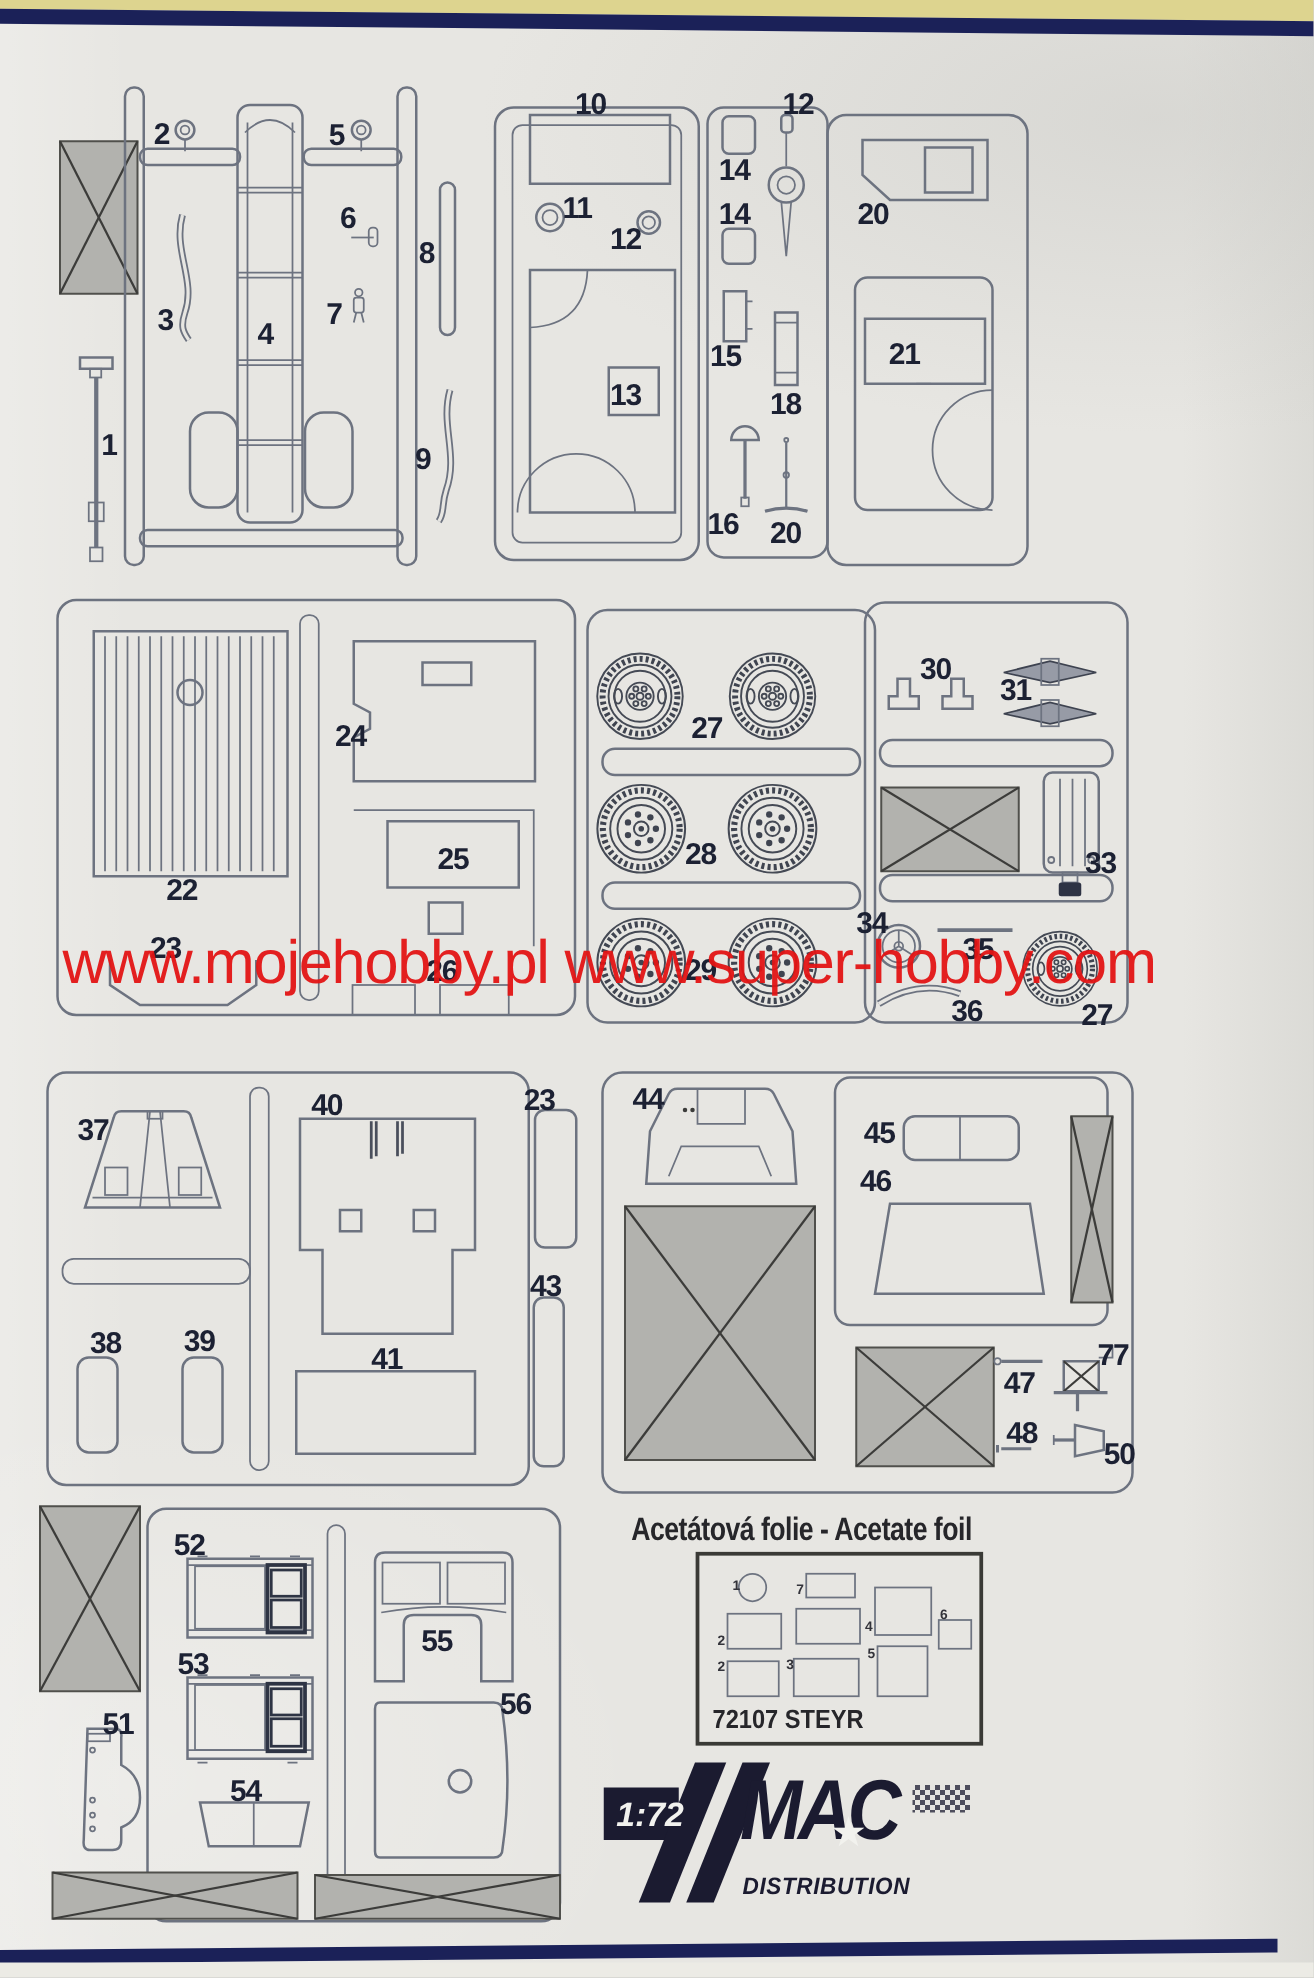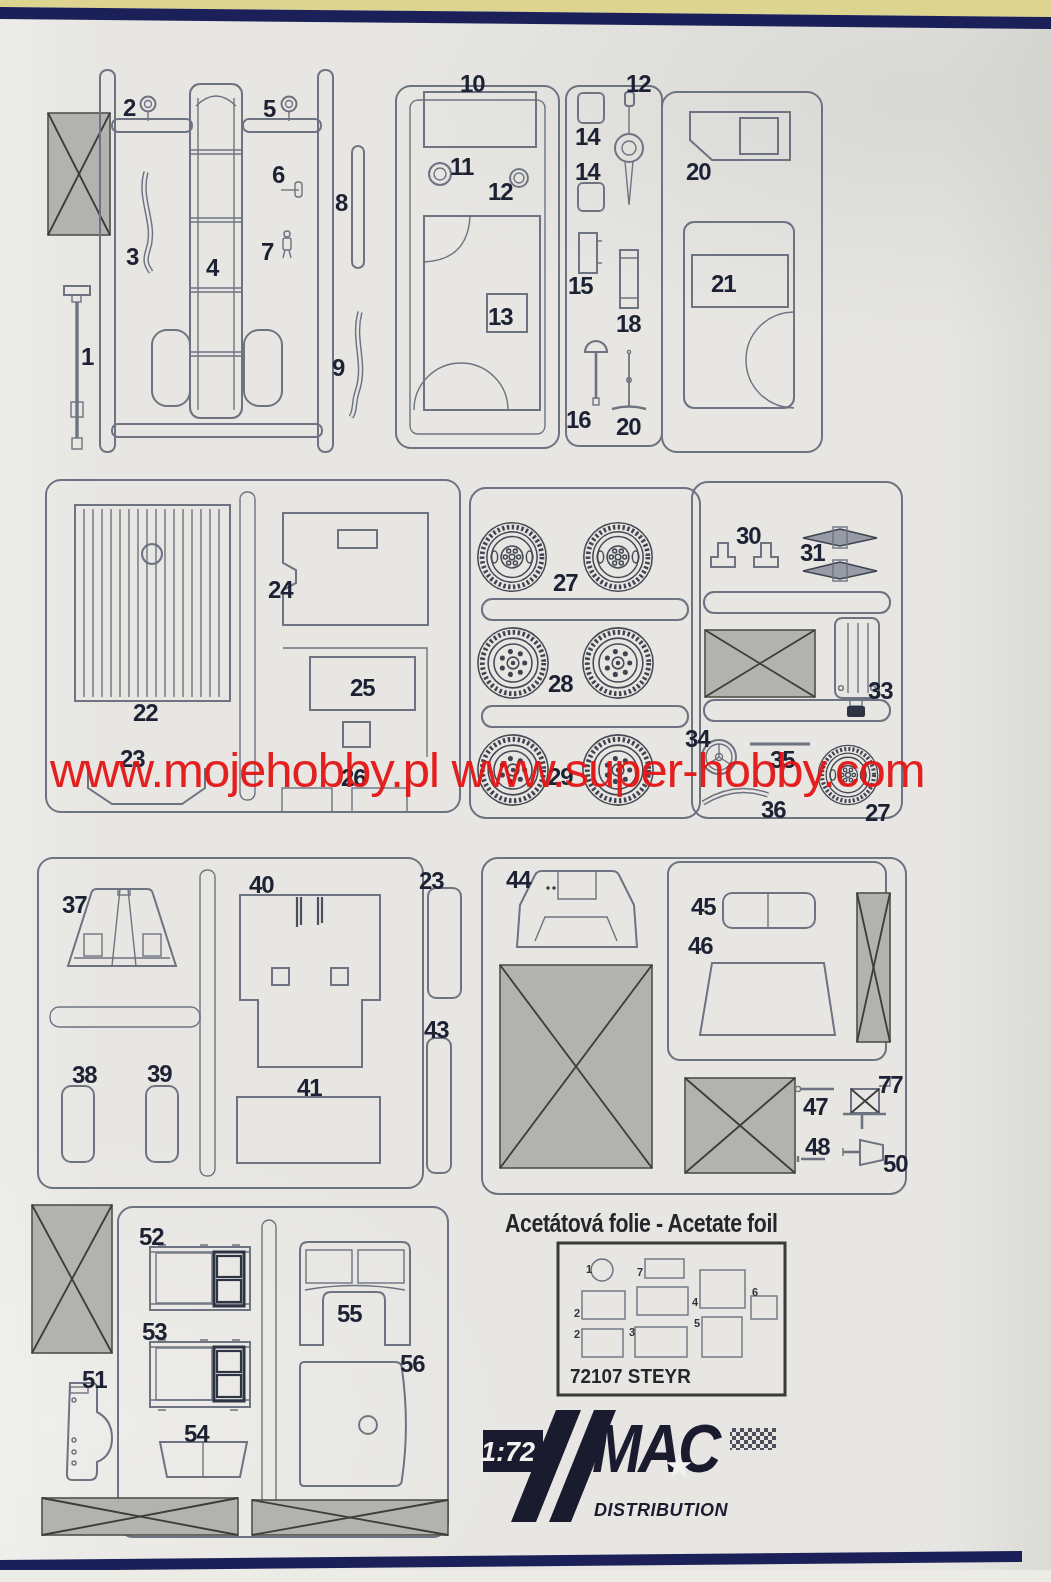--- a/index.html
+++ b/index.html
@@ -21,21 +21,21 @@
   .gr{fill:#979ba6;stroke:#3e4350;stroke-width:1.4;}
   .hollow{fill:none;stroke:#6d7380;stroke-width:5.5;}
   .hollow2{fill:none;stroke:#e7e6e2;stroke-width:2.6;}
   
   .pn{position:absolute;font-weight:bold;font-size:24px;letter-spacing:-1px;color:#1c2133;line-height:1;}
   .fl{position:absolute;font-weight:bold;font-size:11px;color:#33333a;line-height:1;}
   .acet-head{position:absolute;left:505px;top:1208px;font-weight:bold;font-size:26px;color:#26262a;
     letter-spacing:-.5px;transform:scaleX(.82);transform-origin:left top;white-space:nowrap;}
   .steyr{position:absolute;left:570px;top:1364px;font-weight:bold;font-size:21px;color:#26262a;
     transform:scaleX(.9);transform-origin:left top;white-space:nowrap;}
-  .scale-text{position:absolute;left:481px;top:1437px;width:54px;text-align:center;color:#f2f2ee;
+  .scale-text{position:absolute;left:493px;top:1437px;width:54px;text-align:center;color:#f2f2ee;
     font-weight:bold;font-style:italic;font-size:27px;}
   .mac{position:absolute;left:592px;top:1414px;font-weight:bold;font-style:italic;font-size:68px;
     color:#1b1b30;letter-spacing:-4px;transform:scaleX(.88);transform-origin:left top;line-height:1;}
   .mac-star{position:absolute;left:664px;top:1446px;font-size:33px;color:#f2f2ee;font-style:normal;}
   .distr{position:absolute;left:594px;top:1499px;font-weight:bold;font-style:italic;font-size:19px;
     color:#1b1b30;letter-spacing:.5px;transform:scaleX(.95);transform-origin:left top;}
   .addr{position:absolute;left:700px;top:1428px;width:308px;text-align:right;font-style:italic;
     font-size:15px;line-height:18px;color:#1d1d30;}
   .wm{position:absolute;left:50px;top:742px;width:1000px;white-space:nowrap;font-size:49px;
     color:rgba(227,20,20,.95);letter-spacing:-1px;z-index:50;}

